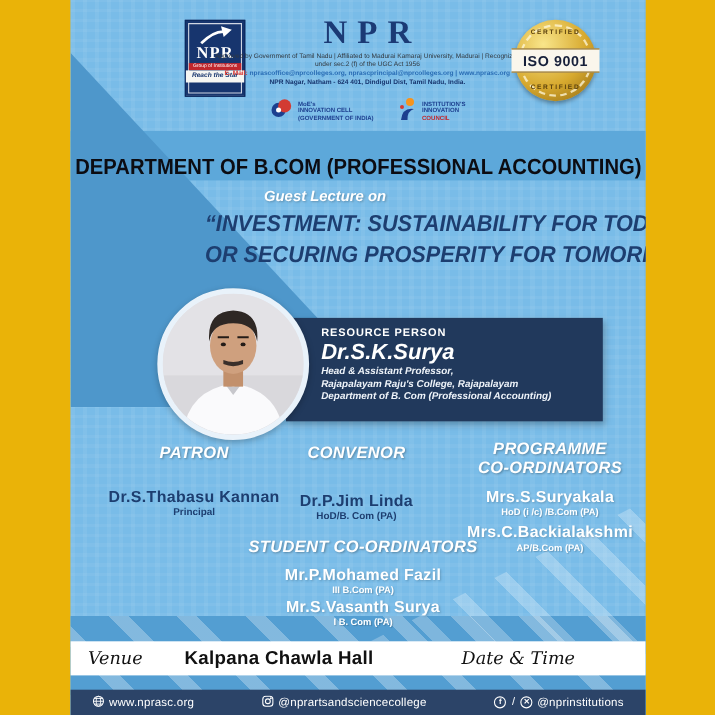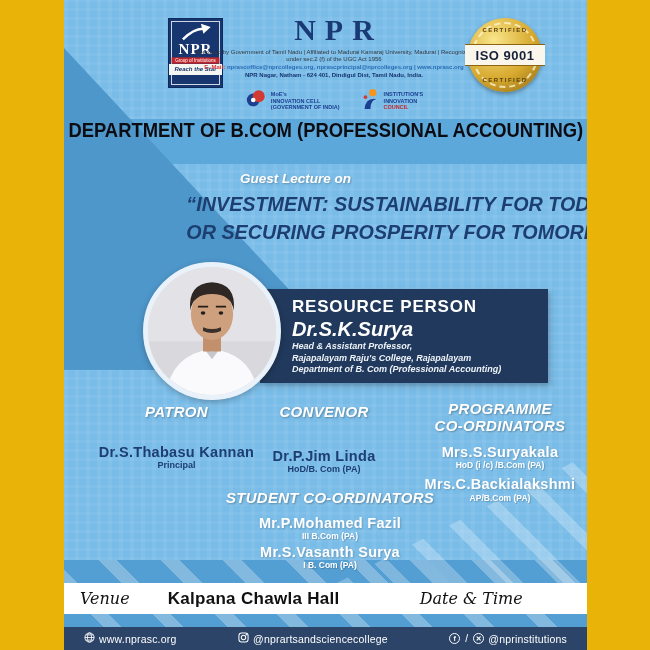--- a/index.html
+++ b/index.html
@@ -48,32 +48,32 @@
   .iso .midband { position:absolute; left:-3px; right:-3px; top:26px; height:22px; background:#faf6ec;
     border-top:1px solid #8a6410; border-bottom:1px solid #8a6410; display:flex; align-items:center; justify-content:center; }
   .iso .midband span { font-size:13px; font-weight:900; color:#17203a; letter-spacing:.5px; }
 
   .councils { position:absolute; left:120px; top:88px; width:300px; z-index:5; display:flex; justify-content:center; gap:20px; align-items:center; }
   .council { display:flex; align-items:center; gap:4px; }
   .council .txt { font-size:5.5px; line-height:6.5px; color:#1c3f8f; font-weight:700; text-align:left; }
   .council .txt .rline { color:#c0272d; }
 
   
-  .dept { position:absolute; left:0; top:119px; width:100%; height:45px; z-index:4; display:flex; align-items:flex-start; justify-content:center; }
+  .dept { position:absolute; left:0; top:119px; width:100%; height:45px; z-index:4; display:flex; align-items:flex-end; justify-content:center; }
   .dept span { font-size:20px; font-weight:900; color:#0c0c12; letter-spacing:0; transform:scaleX(.92); white-space:nowrap; }
   .kicker { position:absolute; left:176px; top:171px; z-index:4; color:#ffffff; font-size:13.5px; font-weight:700; font-style:italic;
     text-shadow:1px 1px 2px rgba(0,0,0,.25); }
   .title { position:absolute; left:110px; top:190px; width:412px; z-index:4; text-align:center;
     color:#1d3e70; font-size:21px; font-weight:800; font-style:italic; line-height:28px; }
   .title div { transform:scaleX(.94); white-space:nowrap; }
 
   
   .rp-panel { position:absolute; left:196px; top:289px; width:288px; height:94px; background:#21395c; z-index:4;
     padding:8px 10px 0 32px; color:#fff; box-shadow:2px 3px 6px rgba(0,0,0,.25); }
-  .rp-head { font-size:17px; font-weight:700; letter-spacing:.8px; }
+  .rp-head { font-size:10px; font-weight:700; letter-spacing:.8px; }
   .rp-name { font-size:20px; font-weight:800; font-style:italic; line-height:24px; }
   .rp-role { font-size:9px; font-weight:700; font-style:italic; line-height:11.5px; color:#eef3f9; }
   .photo { position:absolute; left:79px; top:262px; width:138px; height:138px; border-radius:50%; z-index:5;
     border:5px solid #e9f2fa; overflow:hidden; background:#e3e2e6; box-shadow:0 2px 6px rgba(0,0,0,.25); }
   .photo svg { width:100%; height:100%; display:block; }
 
   
   .colhead { position:absolute; z-index:4; text-align:center; color:#ffffff; font-size:15px; font-weight:800; font-style:italic;
     text-shadow:1px 1px 2px rgba(0,0,0,.3); letter-spacing:.3px; }
   .navy-name { position:absolute; z-index:4; text-align:center; color:#1d3e70; font-size:14.5px; font-weight:800; letter-spacing:.3px; }

